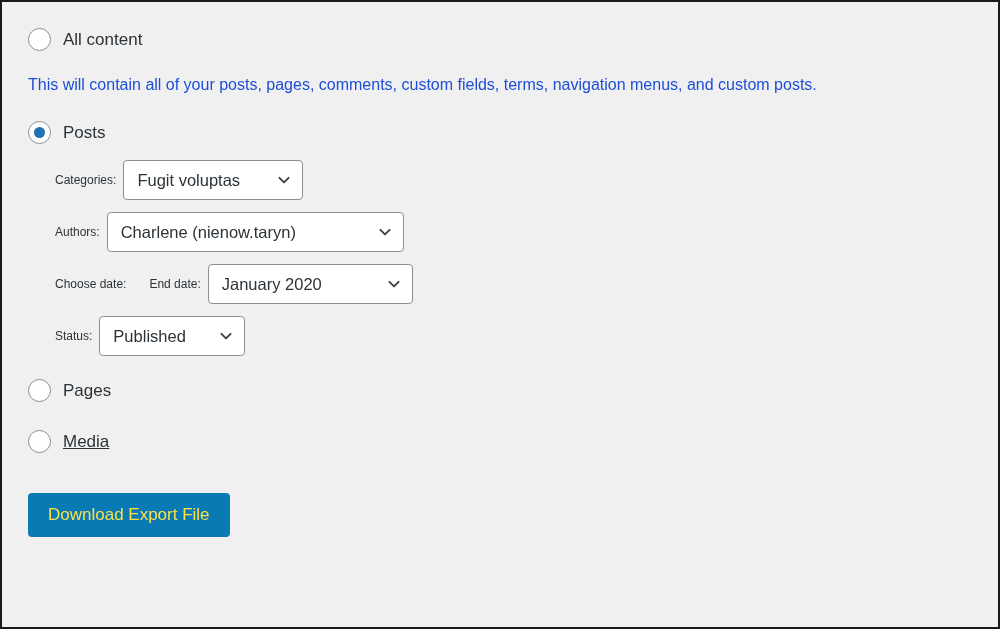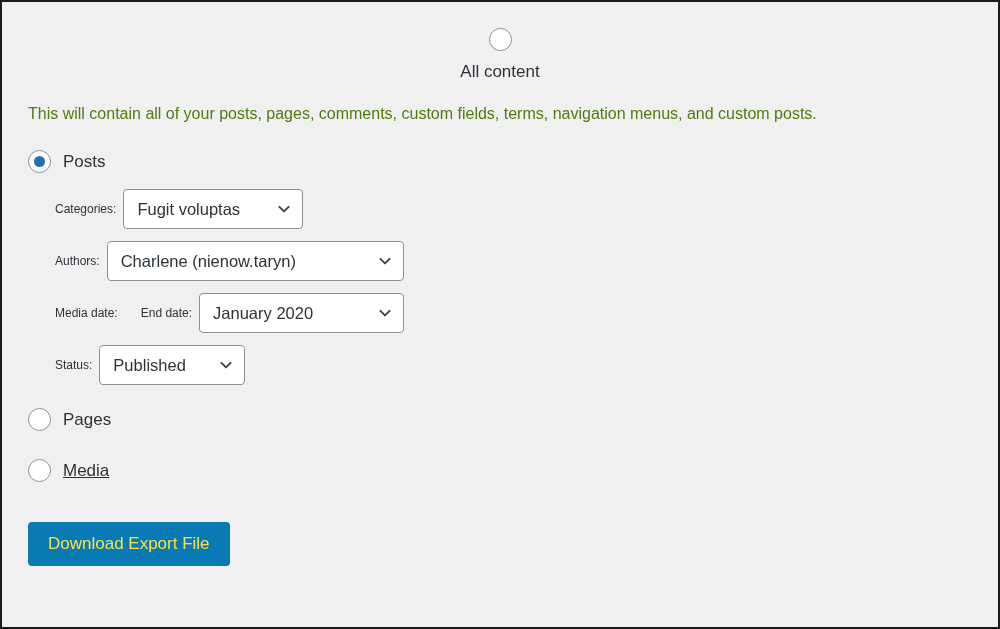--- a/index.html
+++ b/index.html
@@ -34,21 +34,21 @@
     letter-spacing: 0.1px;
     line-height: 1.3;
   }
 
   
   .radio-row {
     display: flex;
     align-items: center;
     gap: 12px;
   }
-  .radio-row.all-content { margin-top: 26px; flex-direction: column; }
+  .radio-row.all-content { margin-top: 26px; }
   .radio-row.posts { margin-top: 25px; }
   .radio-row.pages { margin-top: 23px; }
   .radio-row.media { margin-top: 28px; text-decoration: underline; }
 
   .radio {
     width: 23px;
     height: 23px;
     border-radius: 50%;
     background: #fff;
     border: 1px solid #8c8f94;
@@ -69,21 +69,21 @@
   }
   .radio-label {
     font-size: 17px;
     color: #2c3338;
     line-height: 1;
   }
 
   
   .description {
     font-size: 16px;
-    color: #4d7c0f;
+    color: #1d4ed8;
     margin: 0;
     padding-top: 23px;
     line-height: 1.4;
   }
 
   
   .options {
     margin-top: 16px;
     padding-left: 27px;
   }
@@ -184,21 +184,21 @@
         <span class="value">Charlene (nienow.taryn)</span>
         <span class="chev">
           <svg width="14" height="14" viewBox="0 0 14 14">
               <path d="M2.4 4.8 L7 9.4 L11.6 4.8" fill="none" stroke="#3c434a" stroke-width="1.9" stroke-linecap="round" stroke-linejoin="round"></path>
             </svg>
         </span>
       </span>
     </div>
 
     <div class="opt-row">
-      <span class="opt-label">Media date:</span>
+      <span class="opt-label">Choose date:</span>
       <span class="opt-label secondary">End date:</span>
       <span class="select sel-end">
         <span class="value">January 2020</span>
         <span class="chev">
           <svg width="14" height="14" viewBox="0 0 14 14">
               <path d="M2.4 4.8 L7 9.4 L11.6 4.8" fill="none" stroke="#3c434a" stroke-width="1.9" stroke-linecap="round" stroke-linejoin="round"></path>
             </svg>
         </span>
       </span>
     </div>

